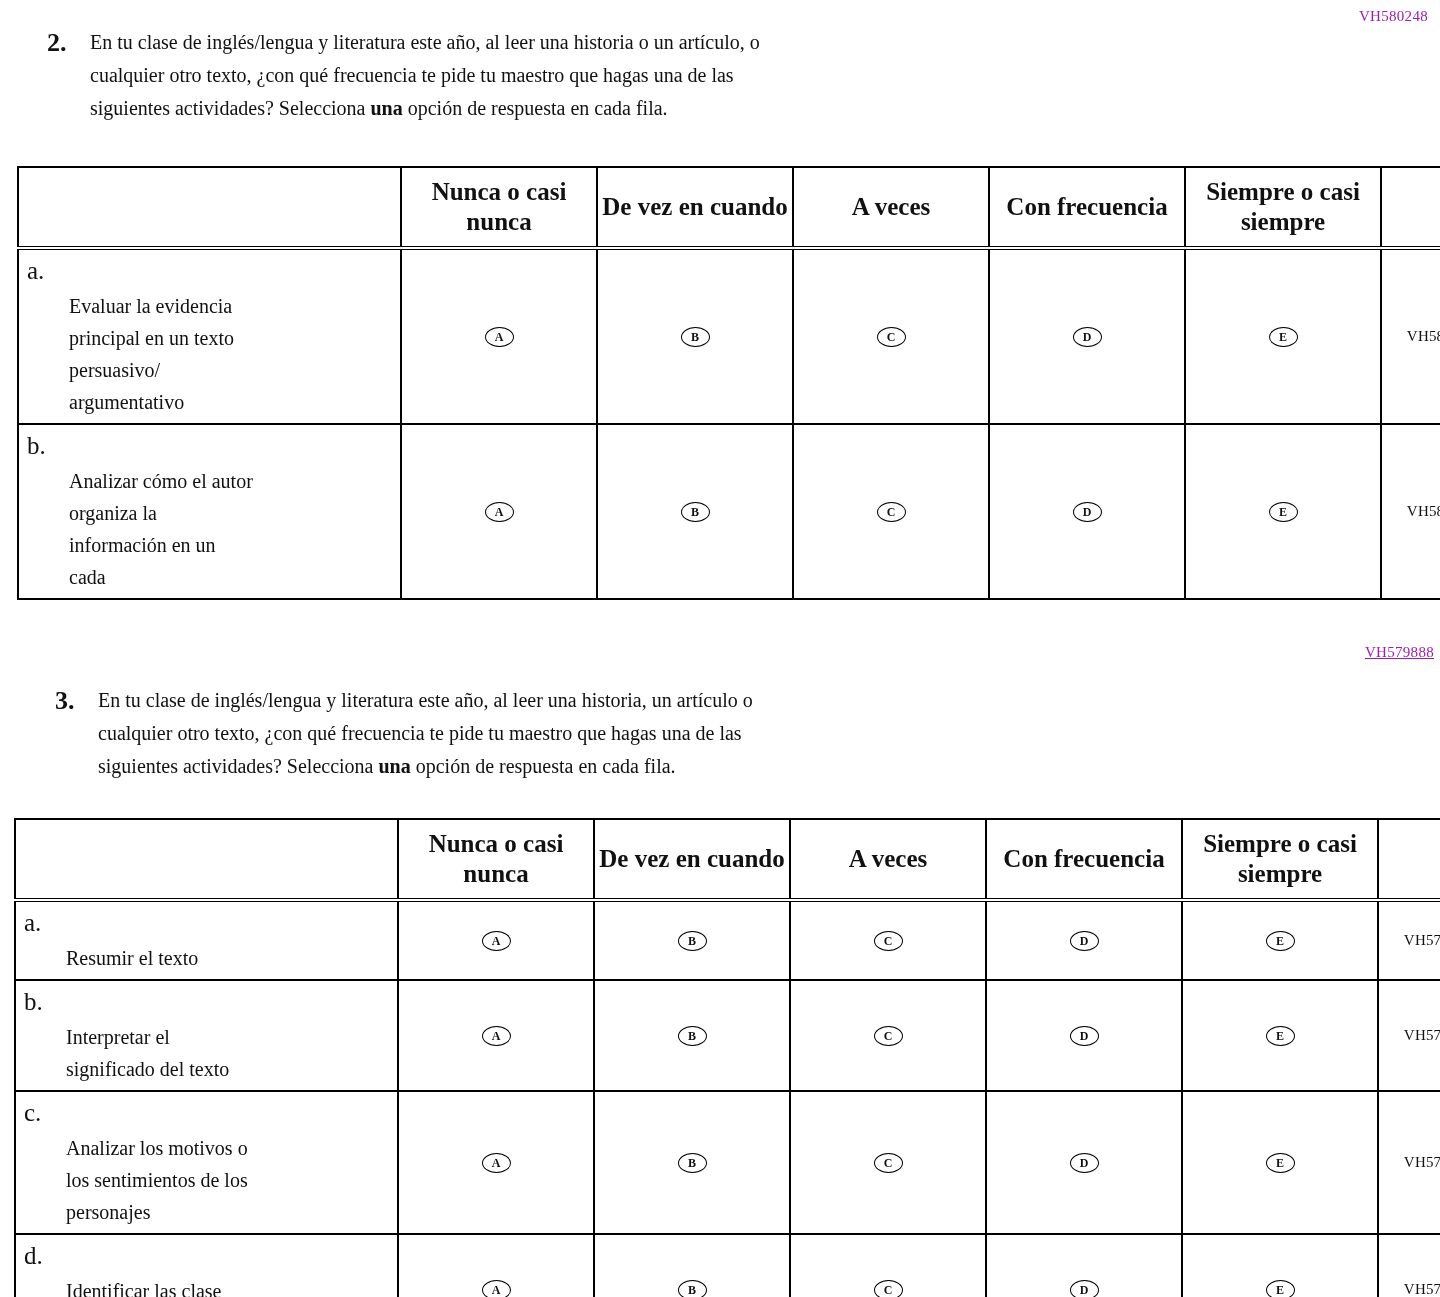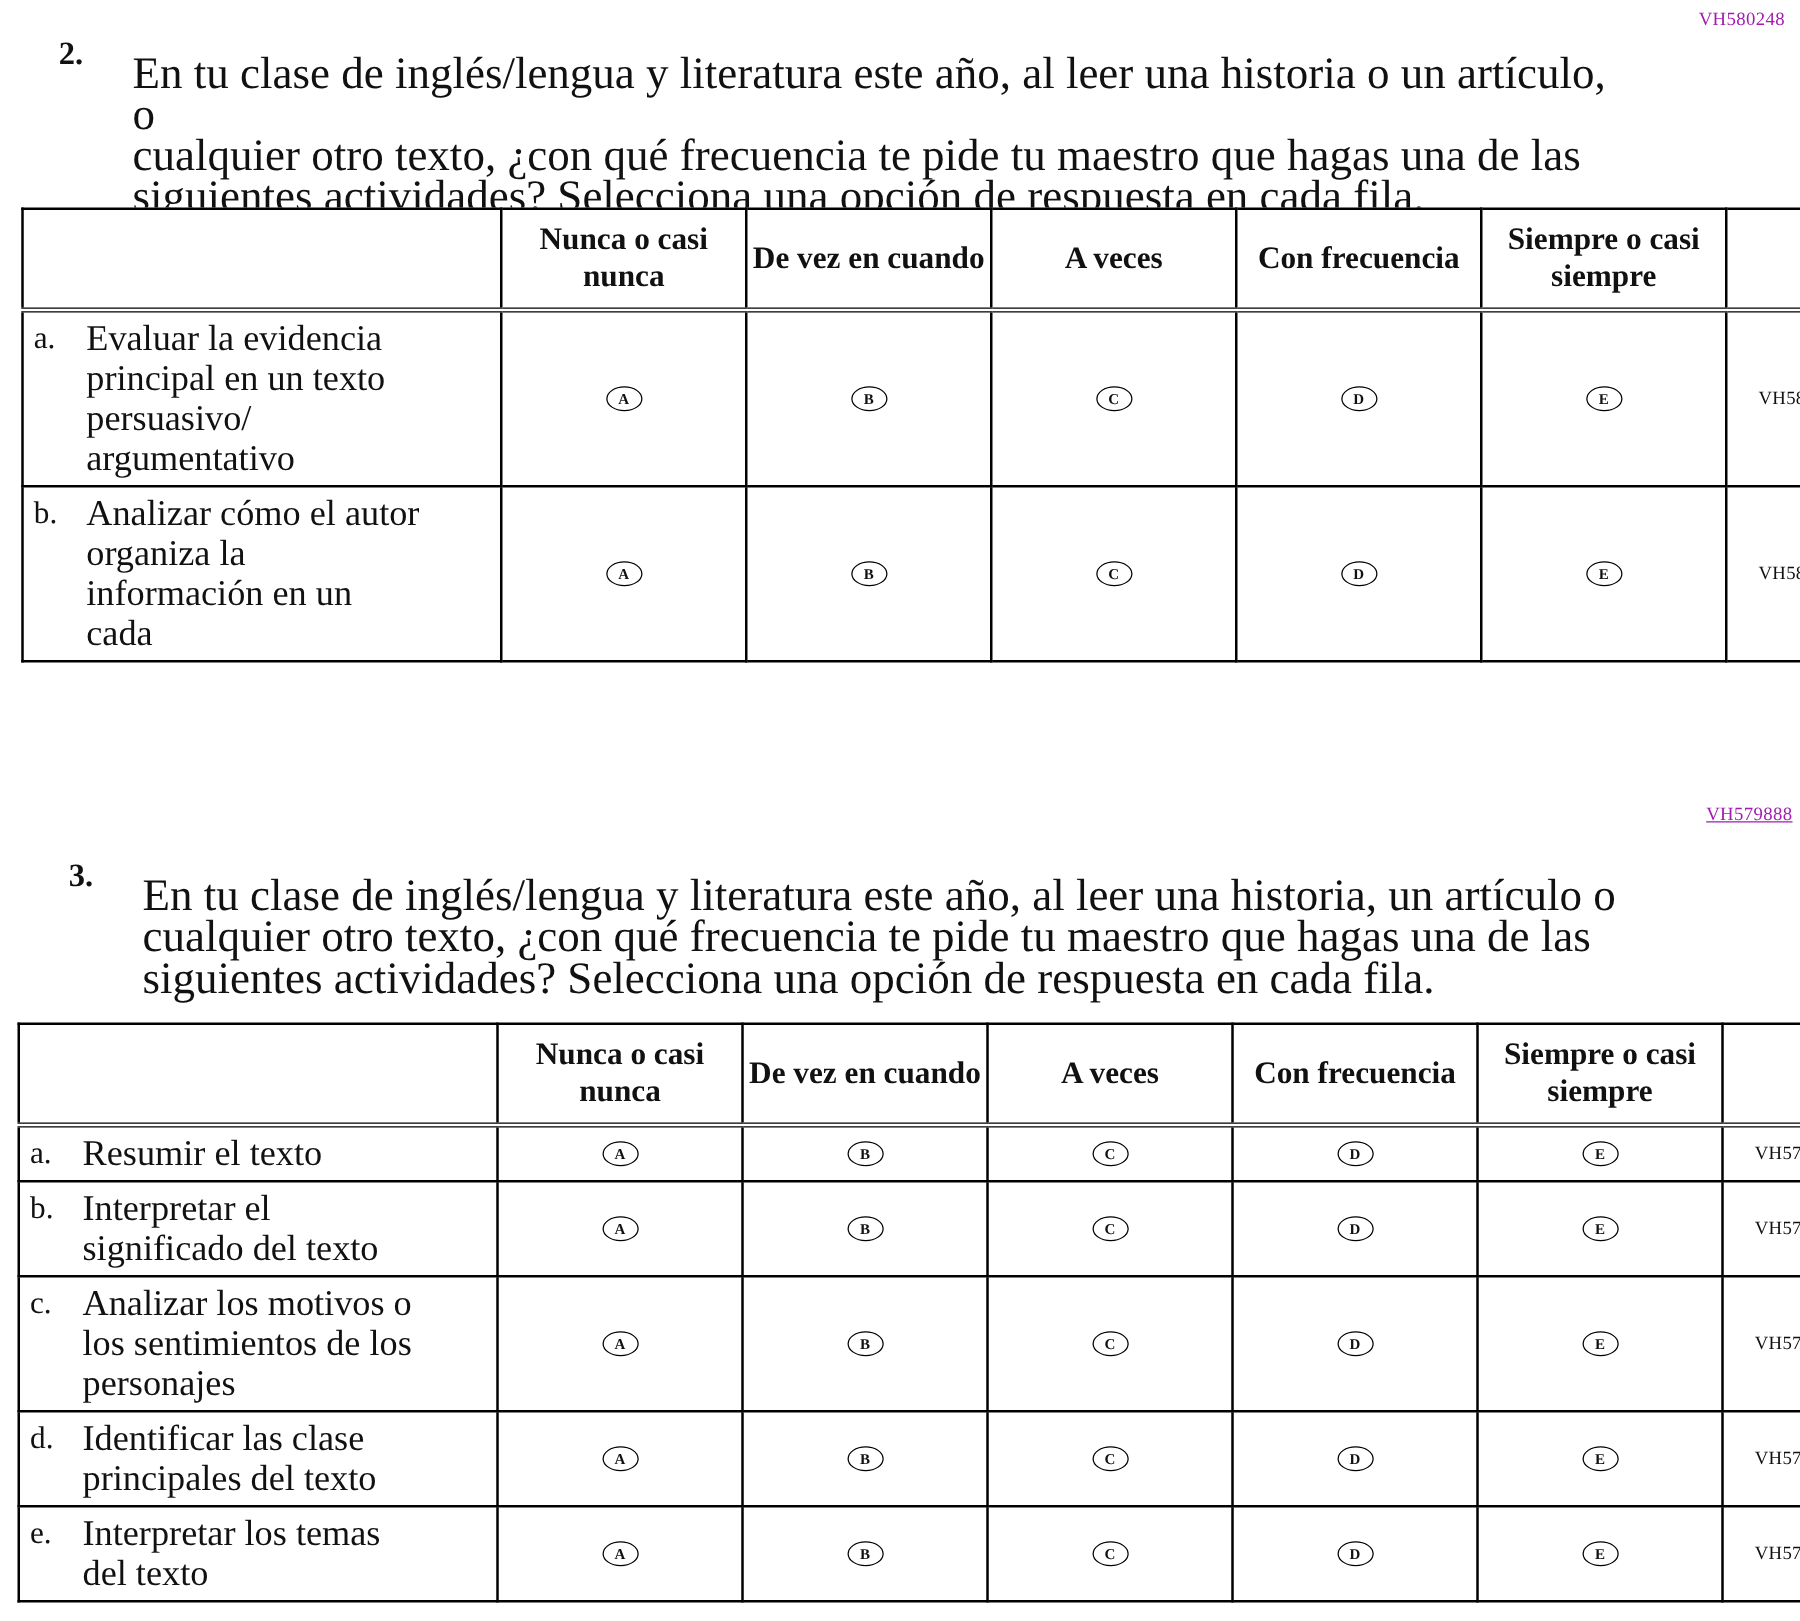--- a/index.html
+++ b/index.html
@@ -25,27 +25,27 @@
   #q2{top:26px;left:47px;width:1260px;}
   #q3{top:684px;left:55px;width:1260px;}
   .qnum{
     font-weight:bold;
     font-size:26px;
     width:43px;
     flex:none;
     line-height:33px;
   }
   .qtext{
-    margin:16px;
-    font-size:36px;
+    margin:0;
+    font-size:20px;
     line-height:33px;
     white-space:pre-line;
     flex:1;
   }
-  .qtext b{font-weight:normal;text-align:right;}
+  .qtext b{font-weight:bold;text-align:right;}
   table.grid{
     position:absolute;
     border-collapse:collapse;
     table-layout:fixed;
     background:#fff;
   }
   #table1{top:166px;left:17px;width:1415px;}
   #table2{top:818px;left:14px;width:1420px;}
   table.grid th, table.grid td{
     border:2px solid #000;
@@ -66,22 +66,23 @@
     vertical-align:middle;
     padding:5px 6px 5px 8px;
   }
   .label-wrap{display:flex;align-items:flex-start;}
   .row-letter{
     flex:none;width:42px;
     font-size:25px;line-height:32px;
   }
   .row-label{
     flex:1;
-    font-size:29px;line-height:32px;
+    font-size:20px;line-height:32px;
     white-space:pre-line;
+    margin-top:35px;
   }
   td.opt{
     text-align:center;
     vertical-align:middle;
     padding:4px 0;
   }
   .bubble{
     display:inline-flex;
     align-items:center;
     justify-content:center;

